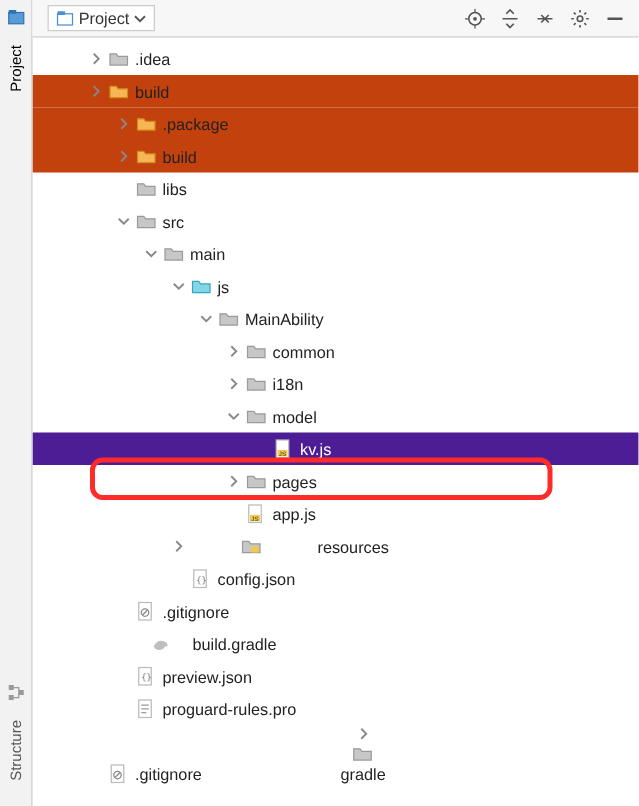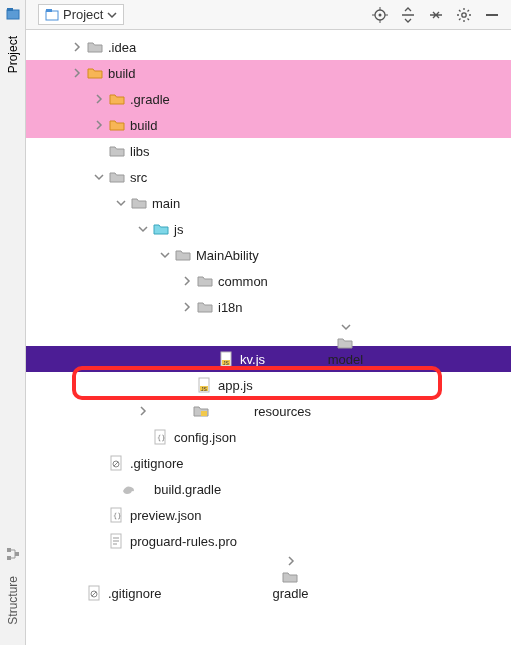--- a/index.html
+++ b/index.html
@@ -74,21 +74,21 @@
     position: relative;
     padding-top: 4px;
   }
   .row {
     height: 26px;
     display: flex;
     align-items: center;
     white-space: nowrap;
     cursor: pointer;
   }
-  .row.hl-yellow { background: #f9a8d4; }
+  .row.hl-yellow { background: #c2410c; }
   .row.selected { background: #4c1d95; color: #fff; }
   .row.selected .label { color: #fff; }
   .arrow {
     width: 14px; height: 14px;
     display: inline-flex; align-items: center; justify-content: center;
     color: #888;
     flex-shrink: 0;
   }
   .noarrow { width: 14px; display: inline-block; flex-shrink: 0; }
   .ficon {
@@ -207,21 +207,21 @@
         <span class="arrow">
           <svg width="10" height="10" viewBox="0 0 10 10">
             <path d="M3 1 L7 5 L3 9" fill="none" stroke="#888" stroke-width="1.5"></path>
           </svg>
         </span>
         <span class="ficon">
           <svg width="16" height="16" viewBox="0 0 16 16">
             <path d="M1 4 h5 l1.5 2 H15 v7 H1 z" fill="#f7b556" stroke="#d28b1f"></path>
           </svg>
         </span>
-        <span class="label">.gradle</span>
+        <span class="label">.package</span>
       </div>
       <div class="row hl-yellow" style="padding-left: 66px;">
         <span class="arrow">
           <svg width="10" height="10" viewBox="0 0 10 10">
             <path d="M3 1 L7 5 L3 9" fill="none" stroke="#888" stroke-width="1.5"></path>
           </svg>
         </span>
         <span class="ficon">
           <svg width="16" height="16" viewBox="0 0 16 16">
             <path d="M1 4 h5 l1.5 2 H15 v7 H1 z" fill="#f7b556" stroke="#d28b1f"></path>
@@ -309,21 +309,21 @@
             <path d="M3 1 L7 5 L3 9" fill="none" stroke="#888" stroke-width="1.5"></path>
           </svg>
         </span>
         <span class="ficon">
           <svg width="16" height="16" viewBox="0 0 16 16">
             <path d="M1 4 h5 l1.5 2 H15 v7 H1 z" fill="#c7c7c7" stroke="#9a9a9a"></path>
           </svg>
         </span>
         <span class="label">i18n</span>
       </div>
-      <div class="row" style="padding-left: 154px; flex-direction: column;">
+      <div class="row" style="padding-left: 154px;">
         <span class="arrow">
           <svg width="10" height="10" viewBox="0 0 10 10">
             <path d="M1 3 L5 7 L9 3" fill="none" stroke="#888" stroke-width="1.5"></path>
           </svg>
         </span>
         <span class="ficon">
           <svg width="16" height="16" viewBox="0 0 16 16">
             <path d="M1 4 h5 l1.5 2 H15 v7 H1 z" fill="#c7c7c7" stroke="#9a9a9a"></path>
           </svg>
         </span>
@@ -332,20 +332,33 @@
       <div class="row selected" style="padding-left: 176px;">
         <span class="noarrow"></span>
         <span class="ficon">
           <svg width="16" height="16" viewBox="0 0 16 16">
             <rect x="2" y="1" width="10" height="14" fill="#fff" stroke="#bbb"></rect>
             <rect x="3" y="9" width="8" height="5" fill="#f2c94c"></rect>
             <text x="4" y="13.5" font-size="5" fill="#333" font-family="Arial">JS</text>
           </svg>
         </span>
         <span class="label">kv.js</span>
+      </div>
+      <div class="row" style="padding-left: 154px;">
+        <span class="arrow">
+          <svg width="10" height="10" viewBox="0 0 10 10">
+            <path d="M3 1 L7 5 L3 9" fill="none" stroke="#888" stroke-width="1.5"></path>
+          </svg>
+        </span>
+        <span class="ficon">
+          <svg width="16" height="16" viewBox="0 0 16 16">
+            <path d="M1 4 h5 l1.5 2 H15 v7 H1 z" fill="#c7c7c7" stroke="#9a9a9a"></path>
+          </svg>
+        </span>
+        <span class="label">pages</span>
       </div>
       <div class="row" style="padding-left: 154px;">
         <span class="noarrow"></span>
         <span class="ficon">
           <svg width="16" height="16" viewBox="0 0 16 16">
             <rect x="2" y="1" width="10" height="14" fill="#fff" stroke="#bbb"></rect>
             <rect x="3" y="9" width="8" height="5" fill="#f2c94c"></rect>
             <text x="4" y="13.5" font-size="5" fill="#333" font-family="Arial">JS</text>
           </svg>
         </span>

